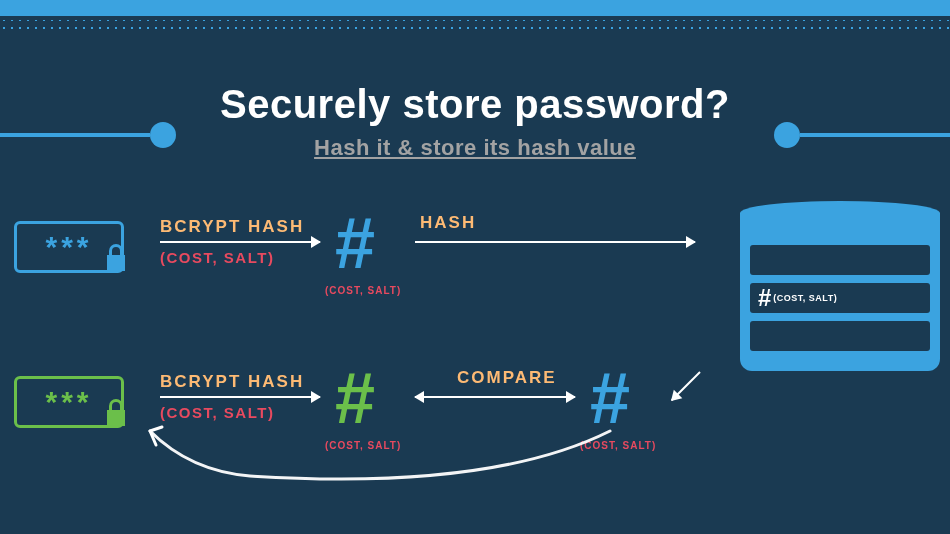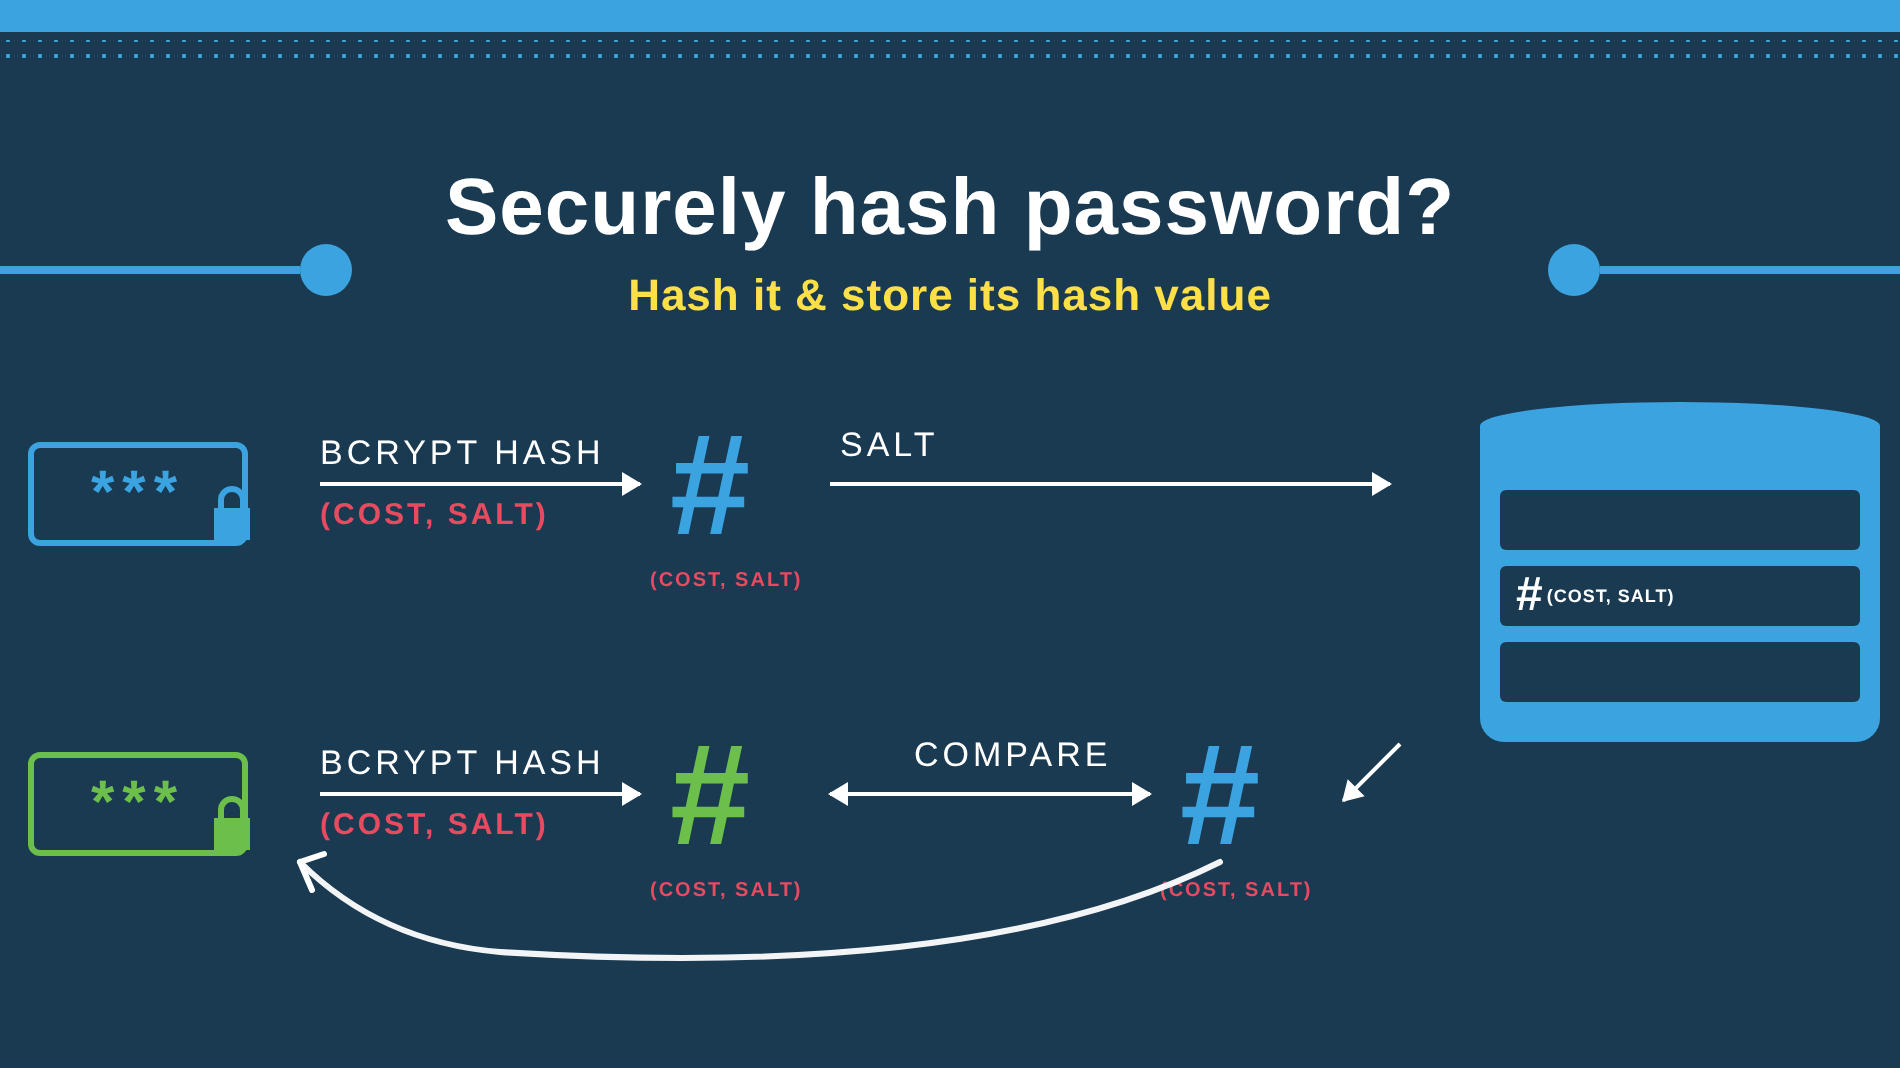--- a/index.html
+++ b/index.html
@@ -29,25 +29,26 @@
     margin-top: 50px;
     position: relative;
   }
   .header h1 {
     color: #fff;
     font-size: 40px;
     font-weight: 800;
     letter-spacing: 0.5px;
   }
   .header .subtitle {
-    color: #fde047;
+    color: #a3a3a3;
     font-size: 22px;
     font-weight: 700;
     margin-top: 8px;
     letter-spacing: 0.5px;
+    text-decoration: underline;
   }
   .divider-left, .divider-right {
     position: absolute;
     top: 64%;
     height: 4px;
     background: #3ba3e0;
   }
   .divider-left { left: 0; width: 150px; }
   .divider-right { right: 0; width: 150px; }
   .dot-l, .dot-r {
@@ -80,23 +81,23 @@
   }
   .password-box.blue { border-color: #3ba3e0; color: #3ba3e0; }
   .password-box.green { border-color: #6bbf4a; color: #6bbf4a; }
   .lock-icon {
     position: absolute;
     right: -8px;
     bottom: -10px;
   }
   .lbl {
     position: absolute;
-    color: #ffffff;
+    color: #fdba74;
     font-size: 17px;
-    font-weight: 400;
+    font-weight: 700;
     letter-spacing: 2px;
   }
   .params {
     position: absolute;
     color: #e84a5f;
     font-size: 15px;
     font-weight: 700;
     letter-spacing: 1.5px;
   }
   .params.small { font-size: 10px; letter-spacing: 1px; }
@@ -190,42 +191,42 @@
 <div class="top-bar"></div>
 <div class="dots-row"></div>
 
 <div class="header">
   <div class="divider-left">
     <span class="dot-l"></span>
   </div>
   <div class="divider-right">
     <span class="dot-r"></span>
   </div>
-  <h1>Securely hash password?</h1>
+  <h1>Securely store password?</h1>
   <div class="subtitle">Hash it &amp; store its hash value</div>
 </div>
 
 <div class="diagram">
 
   <div class="password-box blue" style="left:14px; top:20px;">
     <span>***</span>
     <span class="lock-icon">
       <svg width="26" height="30" viewBox="0 0 26 30">
           <path fill="#3ba3e0" d="M20 12V8a7 7 0 1 0-14 0v4H4v16h18V12h-2zm-11-4a4 4 0 1 1 8 0v4H9V8z"></path>
         </svg>
     </span>
   </div>
   <div class="lbl" style="left:160px; top:16px;">BCRYPT HASH</div>
   <div class="params" style="left:160px; top:48px;">(COST, SALT)</div>
   <div class="arrow" style="left:160px; top:40px; width:160px;"></div>
 
   <div class="hash-icon blue" style="left:335px; top:6px;">#</div>
   <div class="params small" style="left:325px; top:84px;">(COST, SALT)</div>
 
-  <div class="lbl" style="left:420px; top:12px;">SALT</div>
+  <div class="lbl" style="left:420px; top:12px;">HASH</div>
   <div class="arrow" style="left:415px; top:40px; width:280px;"></div>
 
   <div class="db">
     <div class="db-top"></div>
     <div class="db-body">
       <div class="db-row"></div>
       <div class="db-row">
         <span class="hash-sm">#</span>
         <span class="param-sm">(COST, SALT)</span>
       </div>

